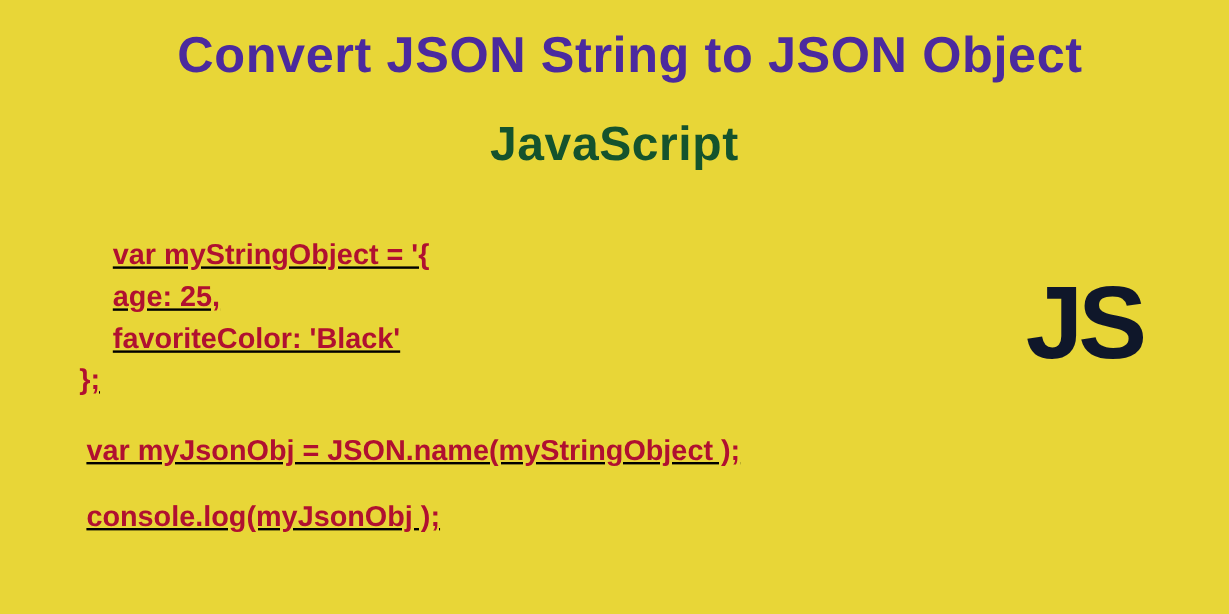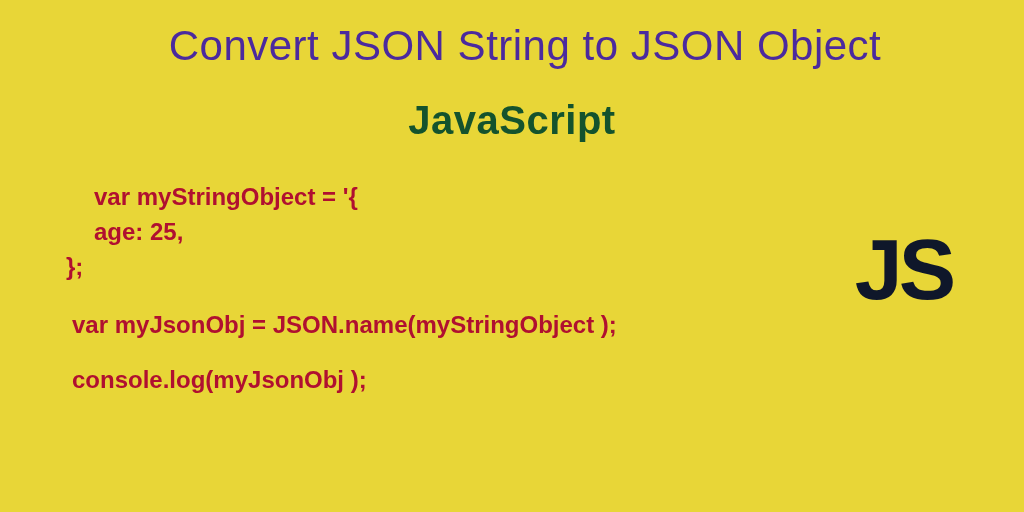--- a/index.html
+++ b/index.html
@@ -11,39 +11,40 @@
       width: 1024px;
       height: 512px;
       background: #e8d637;
       font-family: -apple-system, BlinkMacSystemFont, "Segoe UI", Arial, sans-serif;
       position: relative;
       overflow: hidden;
     }
     .title {
       color: #4b2a9e;
       font-size: 42px;
-      font-weight: 400;
+      font-weight: 700;
       text-align: center;
       padding-top: 22px;
       letter-spacing: 0.5px;
       padding-left: 26px;
     }
     .subtitle {
       color: #14532d;
       font-size: 40px;
       font-weight: 700;
       text-align: center;
       padding-top: 28px;
       letter-spacing: 0.5px;
     }
     .code-area {
       position: absolute;
       left: 70px;
-      top: 180px;
+      top: 196px;
       width: 700px;
+      text-decoration: underline;
     }
     .code-block {
       color: #b01030;
       font-size: 24px;
       font-weight: 700;
       line-height: 1.45;
       font-family: -apple-system, BlinkMacSystemFont, "Segoe UI", Arial, sans-serif;
     }
     .block1 {
       margin-left: 10px;
@@ -78,19 +79,20 @@
 </head>
 <body>
 
 <h1 class="title">Convert JSON String to JSON Object</h1>
 <h2 class="subtitle">JavaScript</h2>
 
 <div class="code-area">
   <div class="code-block block1">
     <span class="line-indent">var myStringObject = '{</span>
     <span class="line-indent">age: 25,</span>
+    <span class="line-indent">favoriteColor: 'Black'</span>
     <span class="line-outdent">};</span>
   </div>
   <div class="code-block block2">var myJsonObj = JSON.name(myStringObject );</div>
   <div class="code-block block3">console.log(myJsonObj );</div>
 </div>
 
 <div class="js-badge">JS</div>
 
 </body></html>

